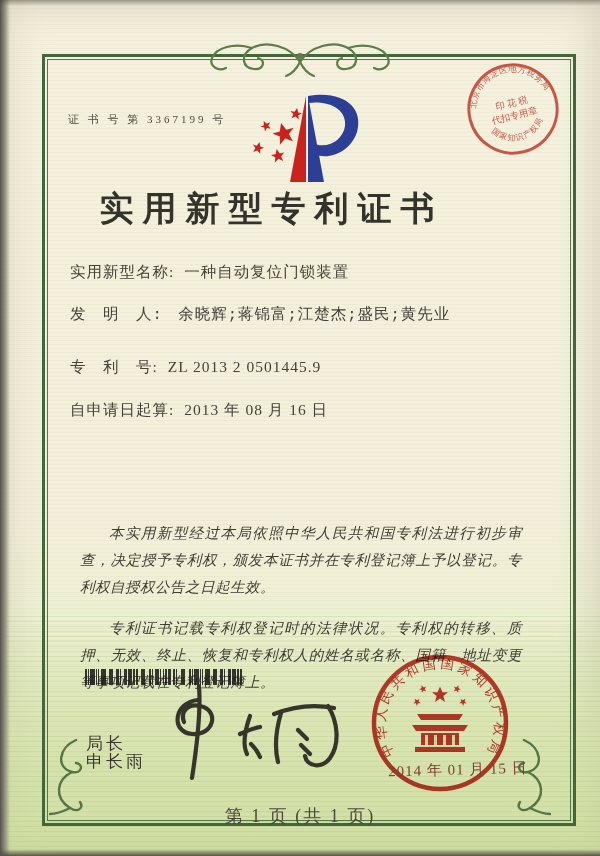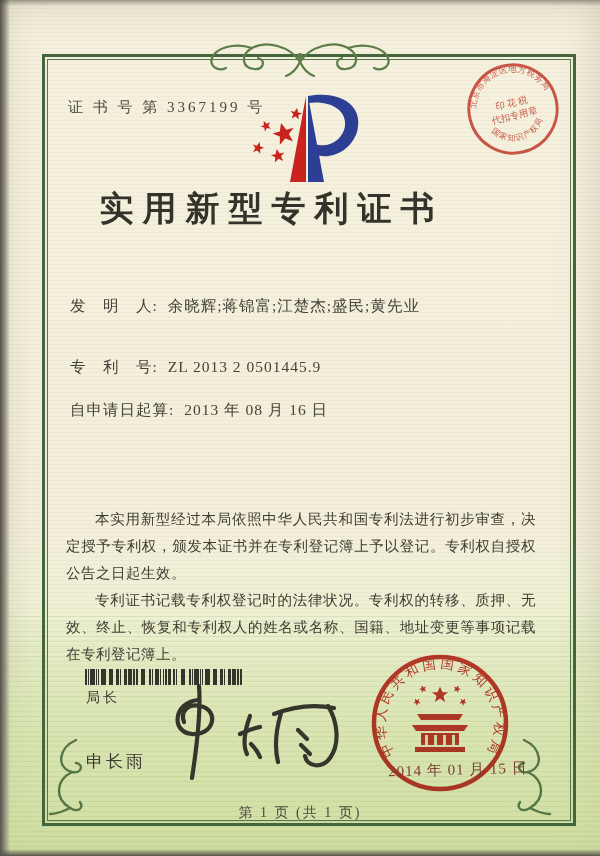--- a/index.html
+++ b/index.html
@@ -35,67 +35,67 @@
   
   .green-zone{
     position:absolute;left:0;right:0;bottom:0;height:240px;
     background:
       repeating-linear-gradient(180deg, rgba(100,140,70,.10) 0 1px, rgba(0,0,0,0) 1px 5px),
       linear-gradient(180deg, rgba(215,228,170,0) 0%, rgba(210,224,162,.55) 45%, rgba(203,219,152,.75) 100%);
     pointer-events:none;
   }
 
   .cert-no{
-    position:absolute;left:68px;top:98px;
-    font-size:15px;color:#4c493e;letter-spacing:3px;
+    position:absolute;left:68px;top:112px;
+    font-size:11px;color:#4c493e;letter-spacing:3px;
   }
 
   .logo{position:absolute;left:244px;top:90px;width:132px;height:98px;}
 
   .title{
     position:absolute;left:0;top:186px;width:543px;text-align:center;
     font-size:34px;font-weight:700;color:#33332b;letter-spacing:9px;
   }
 
   .field-row{position:absolute;left:70px;font-size:15.5px;color:#45423a;white-space:nowrap;}
   .field-row .lbl{letter-spacing:1px;}
   .field-row .val{margin-left:6px;letter-spacing:1px;}
-  .row-0{top:262px;} .row-1{top:296px;} .row-2{top:357px;}
+  .row-0{top:262px;} .row-1{top:304px;font-family:Liberation Mono, monospace;} .row-2{top:357px;}
   .row-3{top:400px;} .row-4{top:443px;} .row-5{top:485px;}
 
   .body-text{
     position:absolute;left:66px;top:506px;width:470px;
     font-size:14.5px;line-height:27px;color:#3f3c33;text-align:justify;
   }
-  .body-text p{margin:0;text-indent:2em;letter-spacing:.5px;}
+  .body-text p{margin:14px;text-indent:2em;letter-spacing:.5px;font-style:italic;}
 
   .barcode{
     position:absolute;left:85px;top:669px;width:160px;height:16px;opacity:.88;
     background-image:
       repeating-linear-gradient(90deg,#1d1d18 0 2px,rgba(0,0,0,0) 2px 3px,#1d1d18 3px 4px,rgba(0,0,0,0) 4px 8px),
       repeating-linear-gradient(90deg,#1d1d18 0 1px,rgba(0,0,0,0) 1px 5px,#1d1d18 5px 8px,rgba(0,0,0,0) 8px 13px);
   }
 
-  .sig-title{position:absolute;left:86px;top:689px;font-size:14px;color:#3c3a31;letter-spacing:3px;}
+  .sig-title{position:absolute;left:86px;top:732px;font-size:17px;color:#3c3a31;letter-spacing:3px;}
   .sig-name{position:absolute;left:86px;top:750px;font-size:17px;color:#3c3a31;letter-spacing:3px;}
   .signature{position:absolute;left:162px;top:682px;width:195px;height:100px;}
 
   .tax-stamp{position:absolute;left:464px;top:60px;width:98px;height:98px;
     transform:rotate(-14deg);opacity:.82;mix-blend-mode:multiply;}
   .office-seal{position:absolute;left:365px;top:648px;width:150px;height:150px;
     opacity:.9;mix-blend-mode:multiply;}
   .seal-date{
     position:absolute;left:388px;top:760px;width:180px;
     font-size:15px;color:#7c4034;letter-spacing:1px;transform:rotate(-1.5deg);
     white-space:nowrap;
   }
 
   .footer{
     position:absolute;left:0;top:804px;width:600px;text-align:center;
-    font-size:14px;color:#4c493e;letter-spacing:2px;
+    font-size:18px;color:#4c493e;letter-spacing:2px;
   }
 
   .flourish-top{position:absolute;left:190px;top:32px;width:220px;height:48px;}
   .corner-fl{position:absolute;width:42px;height:82px;}
   .corner-fl.bl{left:46px;top:736px;}
   .corner-fl.br{left:512px;top:736px;transform:scaleX(-1);}
   .stamp-text{font-family:"Liberation Serif","DejaVu Serif",serif;}
 </style>
 </head>
 <body>
@@ -148,20 +148,24 @@
 
     <use href="#star" transform="translate(40,44) scale(1.15) rotate(-15)" fill="#c8231c"></use>
     <use href="#star" transform="translate(52,24) scale(0.62) rotate(10)" fill="#c8231c"></use>
     <use href="#star" transform="translate(22,36) scale(0.55) rotate(-25)" fill="#c8231c"></use>
     <use href="#star" transform="translate(14,58) scale(0.62) rotate(15)" fill="#c8231c"></use>
     <use href="#star" transform="translate(34,66) scale(0.72) rotate(-10)" fill="#c8231c"></use>
   </svg>
 
   <div class="title">实用新型专利证书</div>
 
+  <div class="field-row row-0">
+    <span class="lbl">实用新型名称:</span>
+    <span class="val">一种自动复位门锁装置</span>
+  </div>
   <div class="field-row row-1">
     <span class="lbl">发　明　人:</span>
     <span class="val">余晓辉;蒋锦富;江楚杰;盛民;黄先业</span>
   </div>
   <div class="field-row row-2">
     <span class="lbl">专　利　号:</span>
     <span class="val">ZL 2013 2 0501445.9</span>
   </div>
   <div class="field-row row-3">
     <span class="lbl">自申请日起算:</span>

